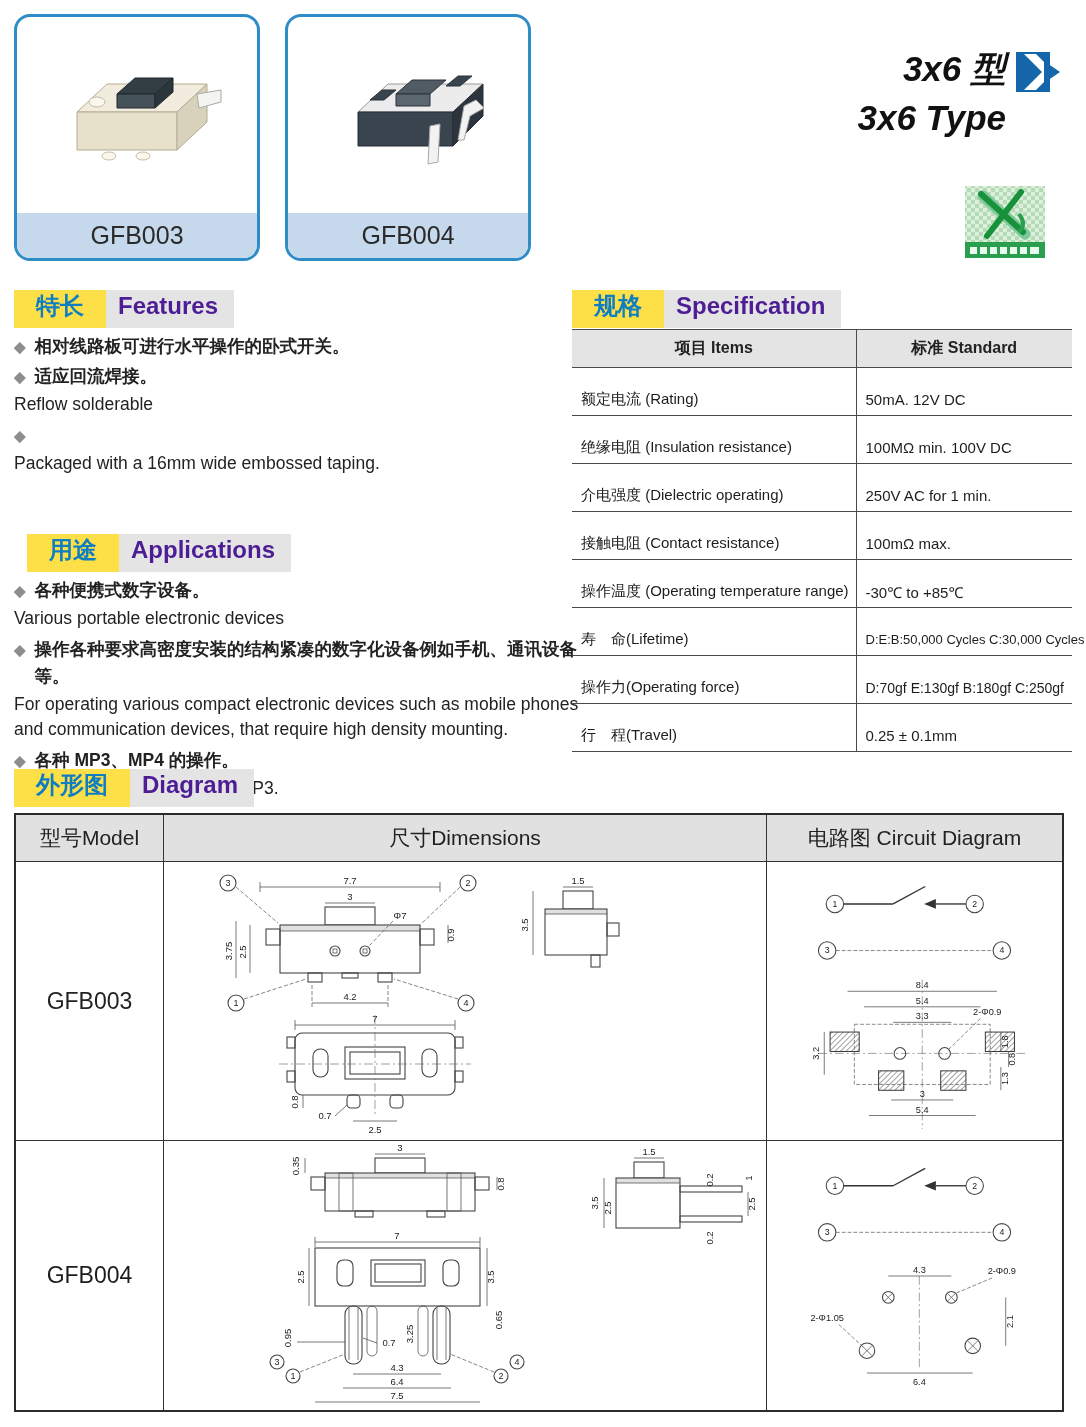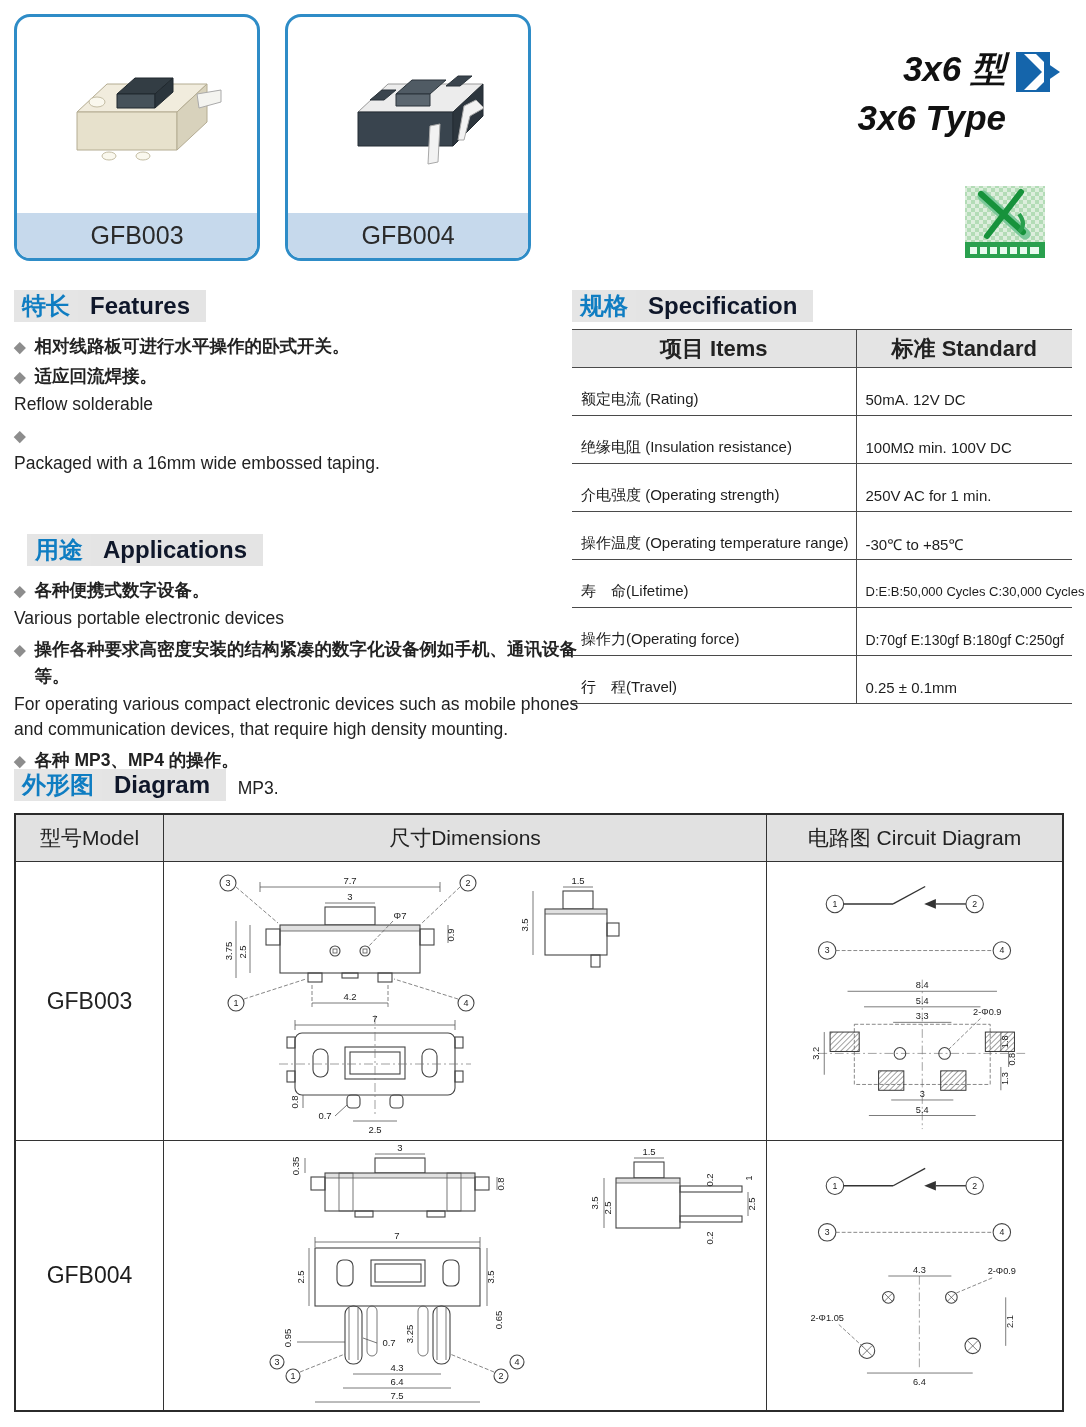--- a/index.html
+++ b/index.html
@@ -14,38 +14,38 @@
         font-size:25px;color:#2a2a2a;}
 
   
   .title-block{position:absolute;top:44px;right:80px;text-align:right;font-style:italic;
         font-weight:bold;font-size:35px;line-height:49px;color:#111;}
   .arrow-badge{position:absolute;left:1016px;top:52px;}
   .logo{position:absolute;left:963px;top:184px;}
 
   
   .sec{position:absolute;display:flex;font-weight:bold;}
-  .sec .cn{background:#e5e5e5;color:#0f7dc2;font-size:24px;line-height:32px;padding:0 8px;}
-  .sec .en{background:#e4e4e4;color:#0f172a;font-size:24px;line-height:32px;padding:0 16px 0 12px;}
+  .sec .cn{background:#fde047;color:#0f7dc2;font-size:24px;line-height:32px;padding:0 22px;}
+  .sec .en{background:#e4e4e4;color:#4c1d95;font-size:24px;line-height:32px;padding:0 16px 6px 12px;}
   #sec-features{left:14px;top:290px;}
   #sec-apps{left:27px;top:534px;}
   #sec-spec{left:572px;top:290px;}
   #sec-diagram{left:14px;top:769px;}
 
   
   .txtblock{position:absolute;font-size:17.5px;color:#222;}
   #features-list{left:14px;top:330px;width:560px;}
   #apps-list{left:14px;top:574px;width:582px;}
   .cnline{font-weight:bold;line-height:27px;margin-top:3px;display:flex;align-items:baseline;}
   .bullet{color:#8d8d8d;font-size:15px;margin-right:9px;flex:none;}
   .enline{line-height:25px;margin:2px 0 5px;}
 
   
   #spec-table{position:absolute;left:572px;top:329px;width:500px;border-collapse:collapse;table-layout:fixed;}
-  #spec-table th{background:#e4e4e4;font-size:22px;font-weight:bold;height:35px;text-align:center;
+  #spec-table th{background:#e4e4e4;font-size:16px;font-weight:bold;height:35px;text-align:center;
         border-top:1.4px solid #4a4a4a;border-bottom:1.4px solid #4a4a4a;color:#222;}
   #spec-table td{height:31px;font-size:15px;padding:16px 2px 0 9px;border-bottom:1.4px solid #4a4a4a;
         white-space:nowrap;color:#1d1d1d;}
   #spec-table .std{border-left:1.4px solid #4a4a4a;}
   #spec-table .tight{font-size:13px;}
   #spec-table .mid{font-size:14px;}
 
   
   #diagram-table{position:absolute;left:14px;top:813px;width:1050px;height:599px;
         border:2.5px solid #2b2b2b;box-sizing:border-box;display:grid;
@@ -209,22 +209,26 @@
     </tr>
     <tr>
       <td>额定电流 (Rating)</td>
       <td class="std">50mA. 12V DC</td>
     </tr>
     <tr>
       <td>绝缘电阻 (Insulation resistance)</td>
       <td class="std">100MΩ min. 100V DC</td>
     </tr>
     <tr>
-      <td>介电强度 (Operating strength)</td>
+      <td>介电强度 (Dielectric operating)</td>
       <td class="std">250V AC for 1 min.</td>
+    </tr>
+    <tr>
+      <td>接触电阻 (Contact resistance)</td>
+      <td class="std">100mΩ max.</td>
     </tr>
     <tr>
       <td>操作温度 (Operating temperature range)</td>
       <td class="std">-30℃ to +85℃</td>
     </tr>
     <tr>
       <td>寿　命(Lifetime)</td>
       <td class="std tight">D:E:B:50,000 Cycles  C:30,000 Cycles</td>
     </tr>
     <tr>

